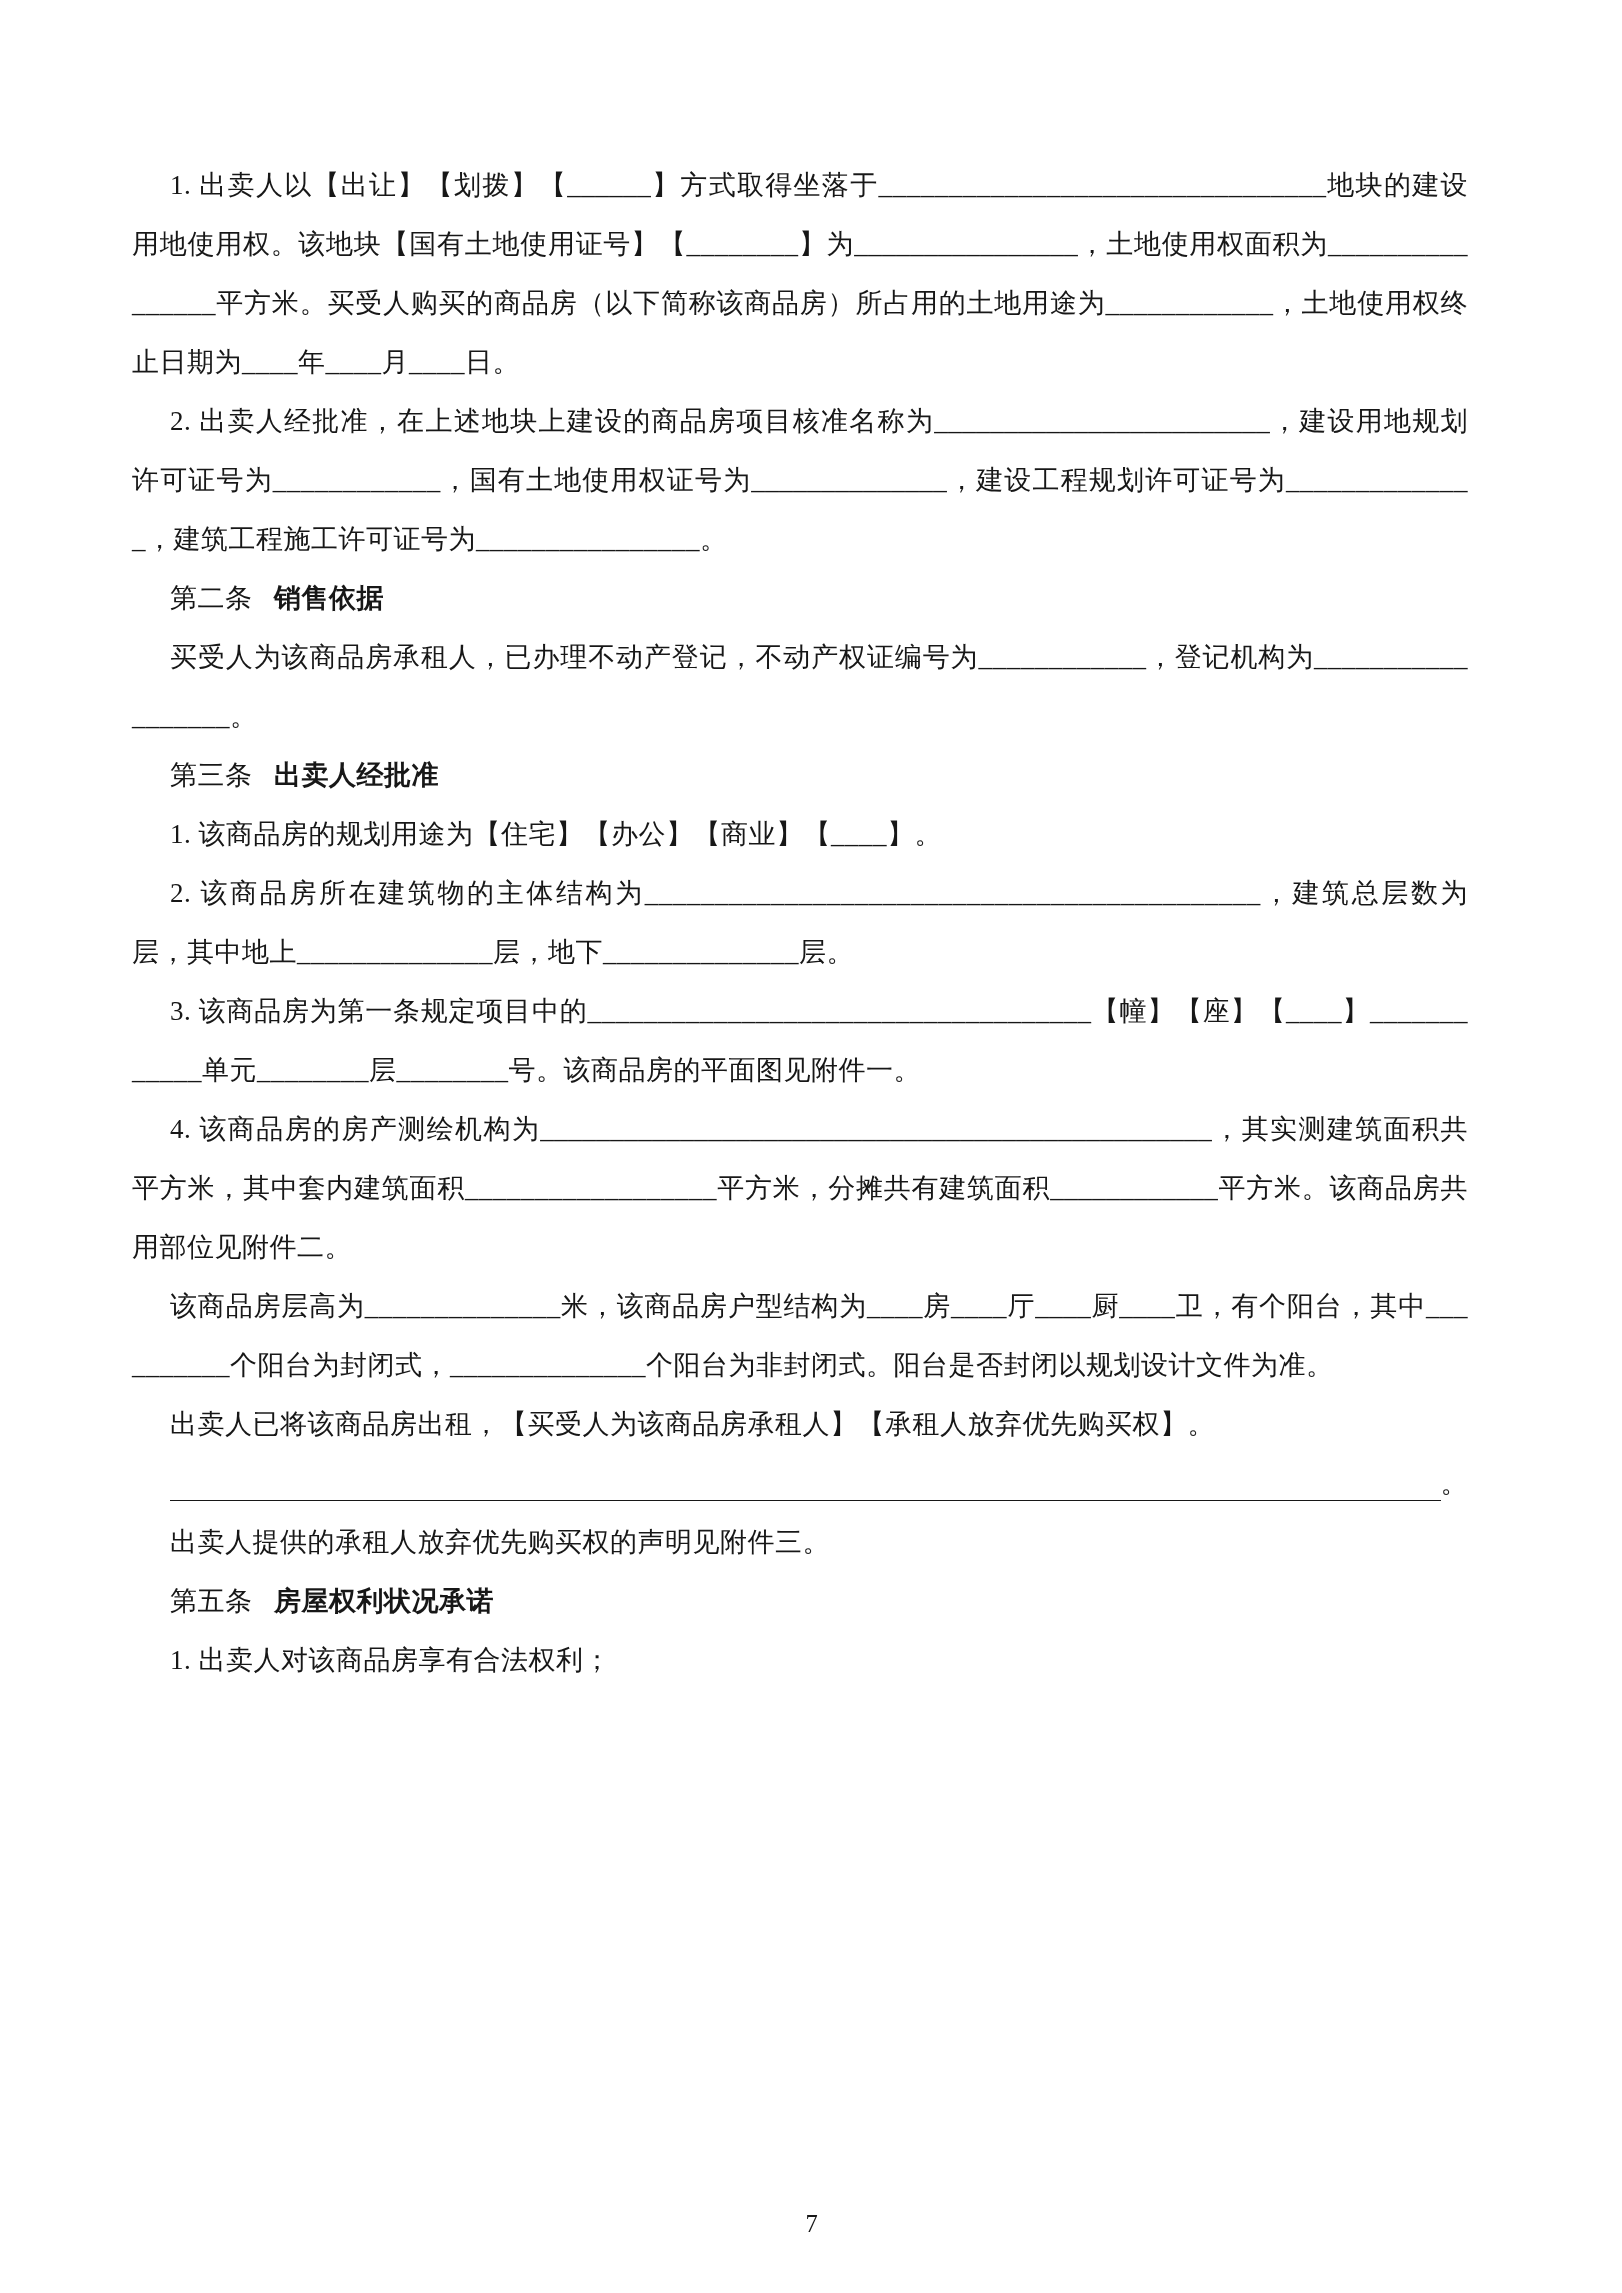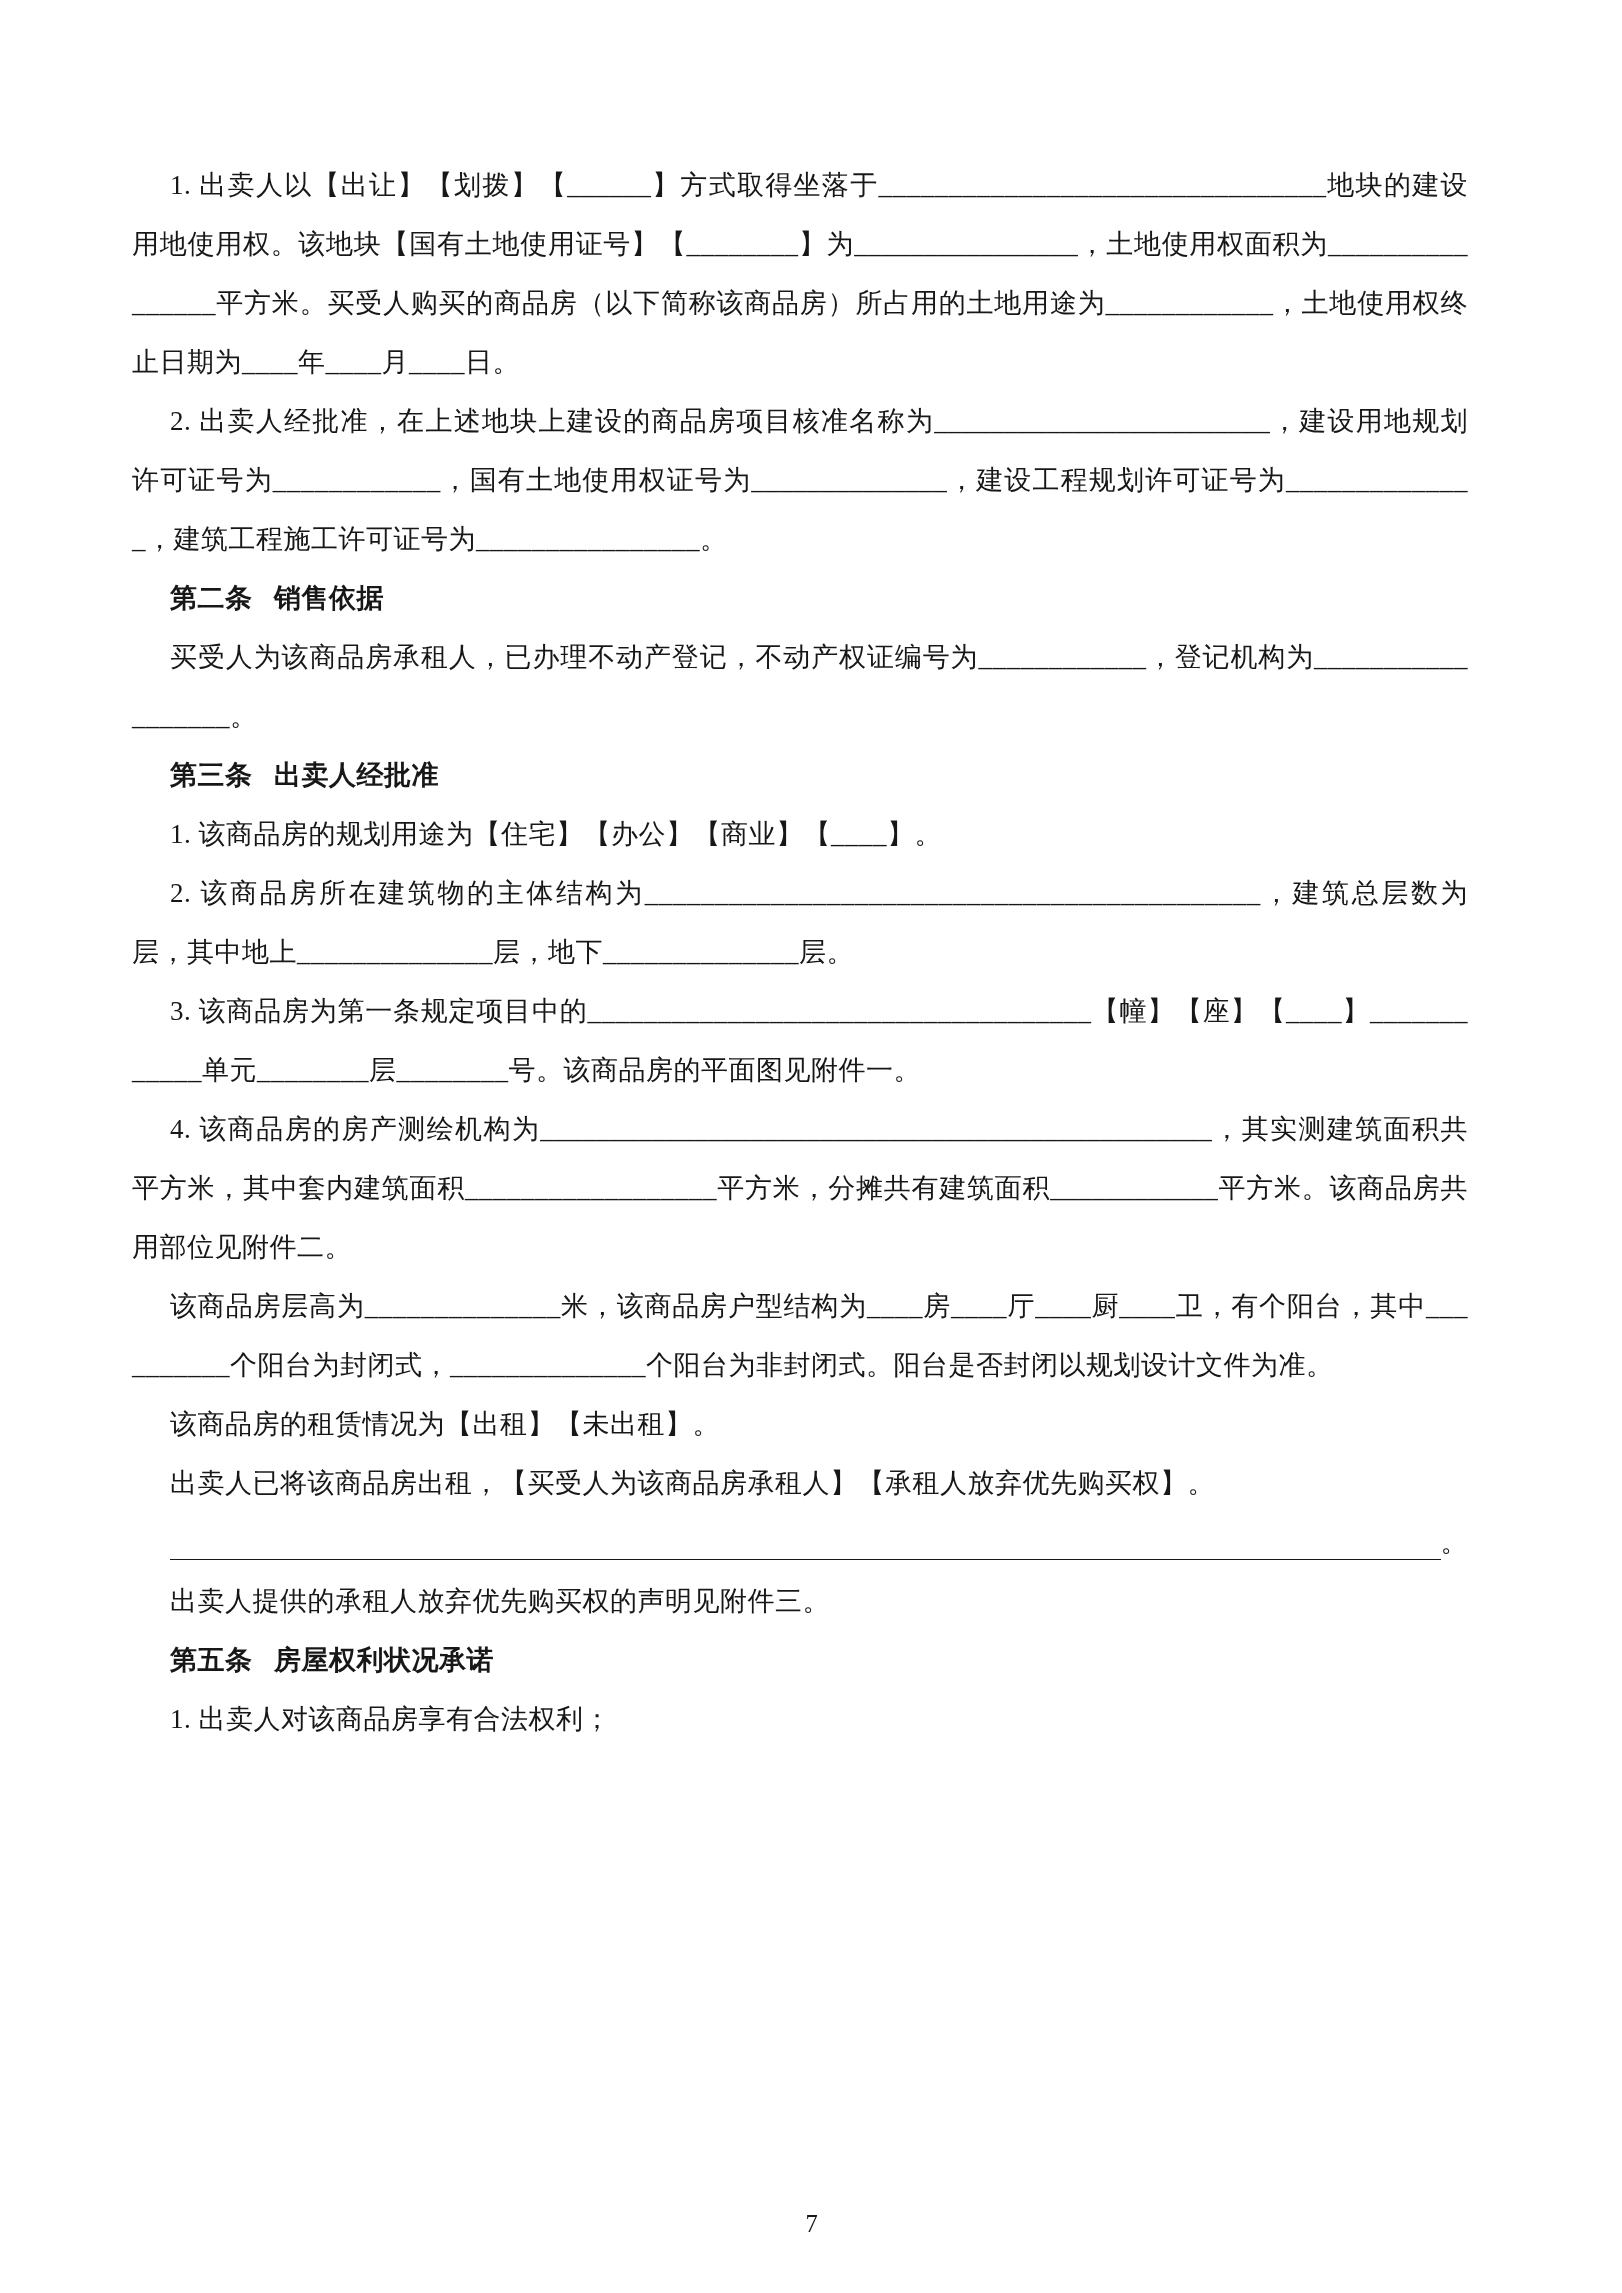--- a/index.html
+++ b/index.html
@@ -24,21 +24,21 @@
     line-height: 59px;
     text-align: justify;
     text-indent: 38px;
     word-break: break-all;
     letter-spacing: 0.5px;
   }
   .heading {
     text-align: left;
   }
   .art-num {
-    font-weight: bold;
+    font-weight: normal;
     margin-right: 0.8em;
   }
   .art-title {
     font-weight: bold;
   }
   .rule-row {
     display: flex;
     align-items: flex-end;
     text-indent: 0;
     padding-left: 38px;
@@ -77,21 +77,20 @@
 
   <p class="para">2. 该商品房所在建筑物的主体结构为____________________________________________，建筑总层数为层，其中地上______________层，地下______________层。</p>
 
   <p class="para">3. 该商品房为第一条规定项目中的____________________________________【幢】【座】【____】____________单元________层________号。该商品房的平面图见附件一。</p>
 
   <p class="para">4. 该商品房的房产测绘机构为________________________________________________，其实测建筑面积共平方米，其中套内建筑面积__________________平方米，分摊共有建筑面积____________平方米。该商品房共用部位见附件二。</p>
 
   <p class="para">该商品房层高为______________米，该商品房户型结构为____房____厅____厨____卫，有个阳台，其中__________个阳台为封闭式，______________个阳台为非封闭式。阳台是否封闭以规划设计文件为准。</p>
 
 
-  <p class="para">该商品房的租赁情况为【出租】【未出租】。</p>
 
   <p class="para">出卖人已将该商品房出租，【买受人为该商品房承租人】【承租人放弃优先购买权】。</p>
 
 
   <p class="para rule-row">
       <span class="hr-blank"></span>
       <span>。</span>
     </p>
 
   <p class="para">出卖人提供的承租人放弃优先购买权的声明见附件三。</p>

